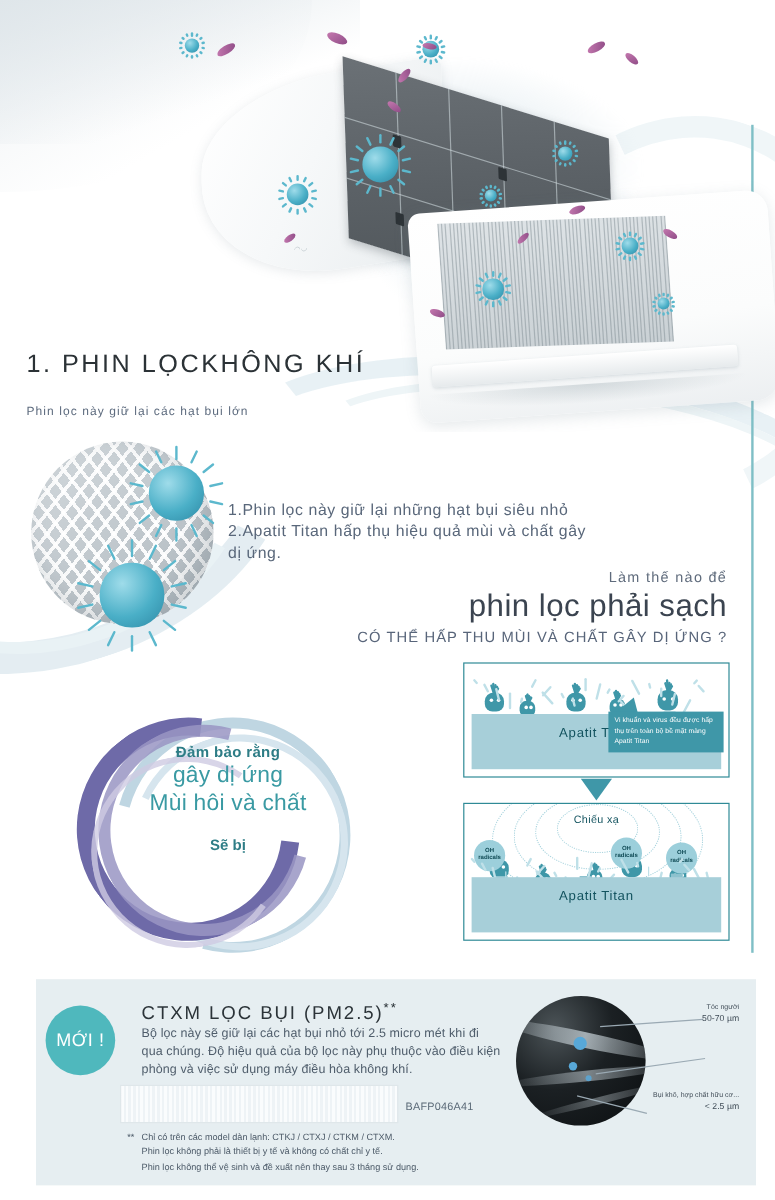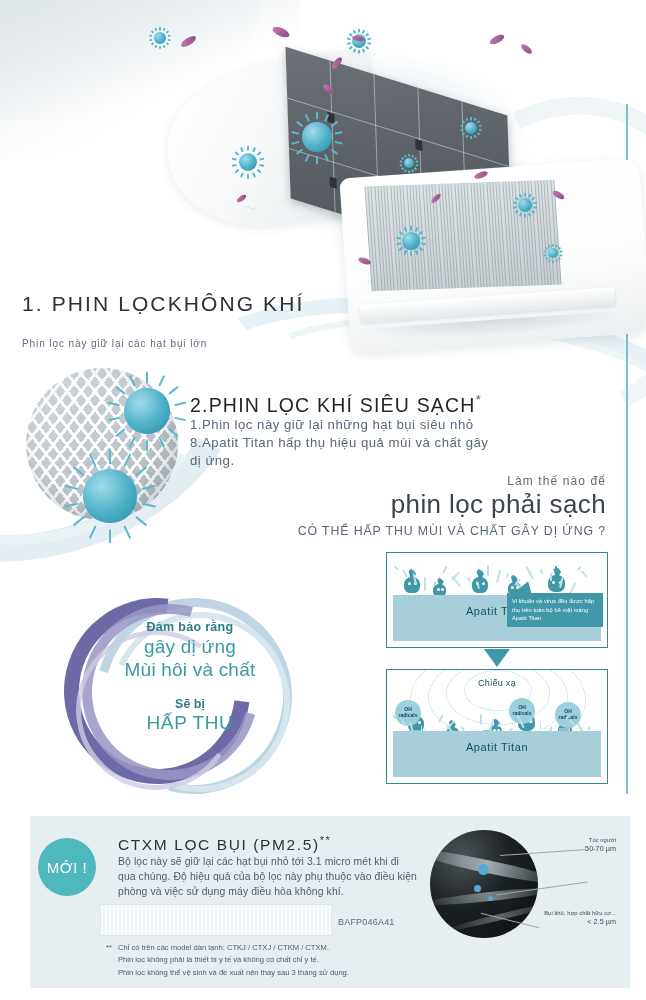--- a/index.html
+++ b/index.html
@@ -784,43 +784,39 @@
        transform: rotate(257.14285714285717deg) translateY(-0.68px); transform-origin:50% 46.24px;"></div>
         <div class="spike" style="left:33px; top:-11.56px; width:2px; height:14.28px;
        transform: rotate(282.8571428571429deg) translateY(-0.68px); transform-origin:50% 46.24px;"></div>
         <div class="spike" style="left:33px; top:-11.56px; width:2px; height:14.28px;
        transform: rotate(308.57142857142856deg) translateY(-0.68px); transform-origin:50% 46.24px;"></div>
         <div class="spike" style="left:33px; top:-11.56px; width:2px; height:14.28px;
        transform: rotate(334.2857142857143deg) translateY(-0.68px); transform-origin:50% 46.24px;"></div>
       </div>
     </div>
 
-  <div id="sec2-title">
-    <span>2.PHIN LỌC KHÍ SIÊU SẠCH</span><span class="ast">*</span>
-  </div>
   <div class="sec2-line" id="sec2-l1">1.Phin lọc này giữ lại những hạt bụi siêu nhỏ</div>
-  <div class="sec2-line" id="sec2-l2">8.Apatit Titan hấp thụ hiệu quả mùi và chất gây</div>
+  <div class="sec2-line" id="sec2-l2">2.Apatit Titan hấp thụ hiệu quả mùi và chất gây</div>
   <div class="sec2-line" id="sec2-l3">dị ứng.</div>
 
   <div id="how-pre">Làm thế nào để</div>
   <div id="how-main">phin lọc phải sạch</div>
   <div id="how-sub">CÓ THỂ HẤP THU MÙI VÀ CHẤT GÂY DỊ ỨNG ?</div>
 
   <div id="promise-wrap">
     <div class="ring ring3"></div>
     <div class="ring ring4"></div>
     <div class="ring ring1"></div>
     <div class="ring ring2"></div>
     <div class="ring ring5"></div>
     <div id="promise-text">
       <div class="pt1">Đảm bảo rằng</div>
       <div class="pt2">gây dị ứng</div>
       <div class="pt2">Mùi hôi và chất</div>
       <div class="pt3">Sẽ bị</div>
-      <div class="pt4">HẤP THỤ</div>
     </div>
   </div>
 
   <div id="diagram">
     <div class="dia-box" id="dia-top">
       <div id="germs-top" style="position:absolute; left:0; top:0; width:100%; height:100%;">
           <div class="germ" style="left:14px; top:18px; width:22px; height:26px;">
             <div class="germ-body" style="left:3px; top:6px; width:16px; height:16px;"></div>
             <div class="germ-eye" style="left:7px; top:11px;"></div>
             <div class="germ-eye" style="left:13px; top:11px;"></div>
@@ -1063,21 +1059,21 @@
       </div>
     </div>
   </div>
 
   <div id="pm-panel">
     <div id="new-badge">MỚI !</div>
 
     <div id="pm-title">
       <span>CTXM LỌC BỤI (PM2.5)</span><span class="ast2">**</span>
     </div>
-    <div class="pm-line" id="pm-l1">Bộ lọc này sẽ giữ lại các hạt bụi nhỏ tới 3.1 micro mét khi đi</div>
+    <div class="pm-line" id="pm-l1">Bộ lọc này sẽ giữ lại các hạt bụi nhỏ tới 2.5 micro mét khi đi</div>
     <div class="pm-line" id="pm-l2">qua chúng. Độ hiệu quả của bộ lọc này phụ thuộc vào điều kiện</div>
     <div class="pm-line" id="pm-l3">phòng và việc sử dụng máy điều hòa không khí.</div>
 
     <div id="pm-filter-img"></div>
     <div id="pm-model">BAFP046A41</div>
 
     <div id="hair-photo">
       <div class="hair-strand" style="left:-18px; top:30px; width:150px; height:13px; transform:rotate(12deg);"></div>
       <div class="hair-strand" style="left:-10px; top:62px; width:140px; height:9px; transform:rotate(-6deg); opacity:.55;"></div>
       <div class="hair-strand" style="left:10px; top:84px; width:120px; height:6px; transform:rotate(-14deg); opacity:.4;"></div>

